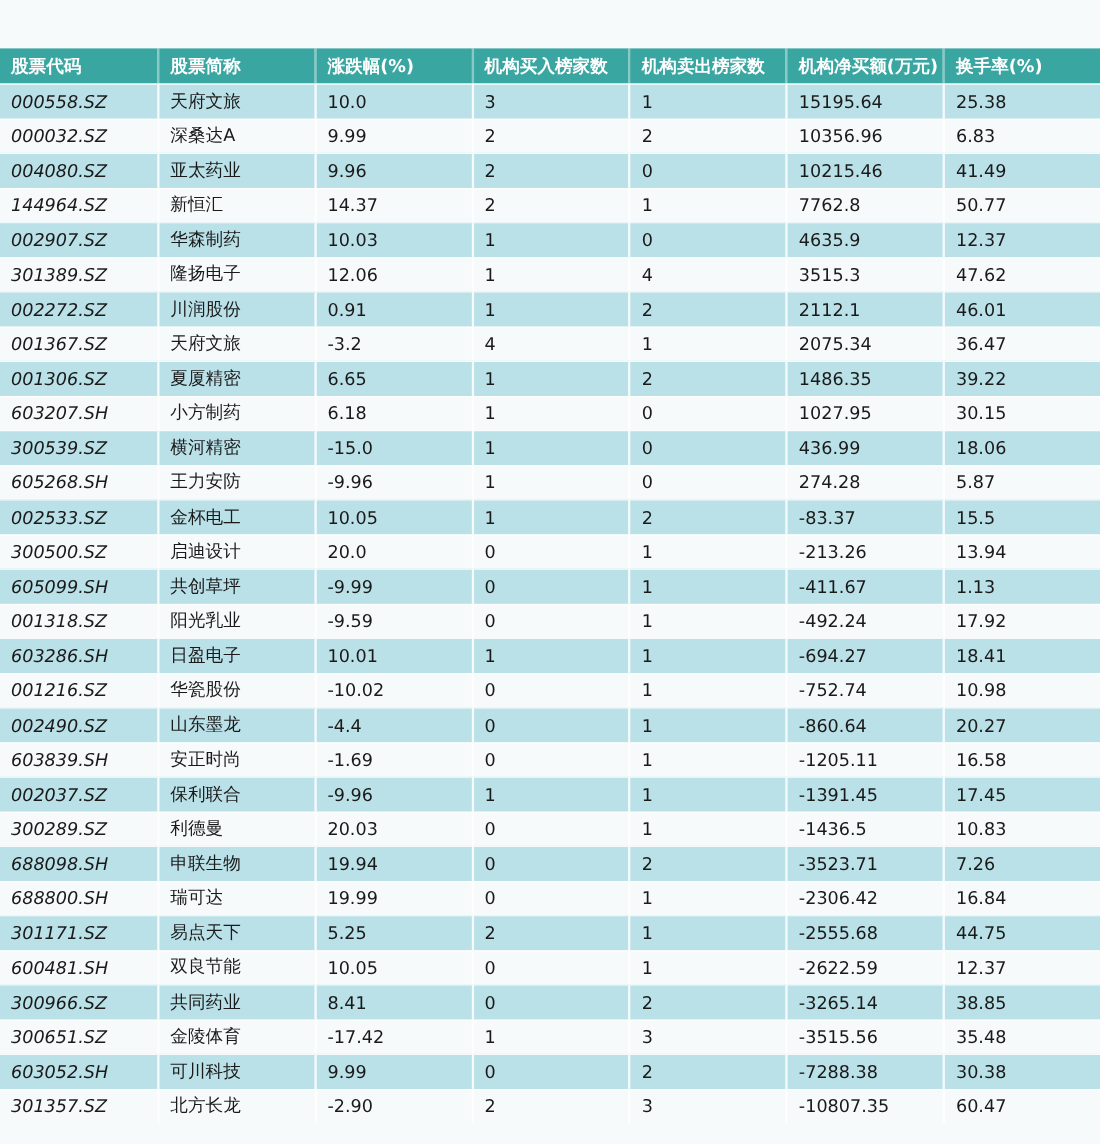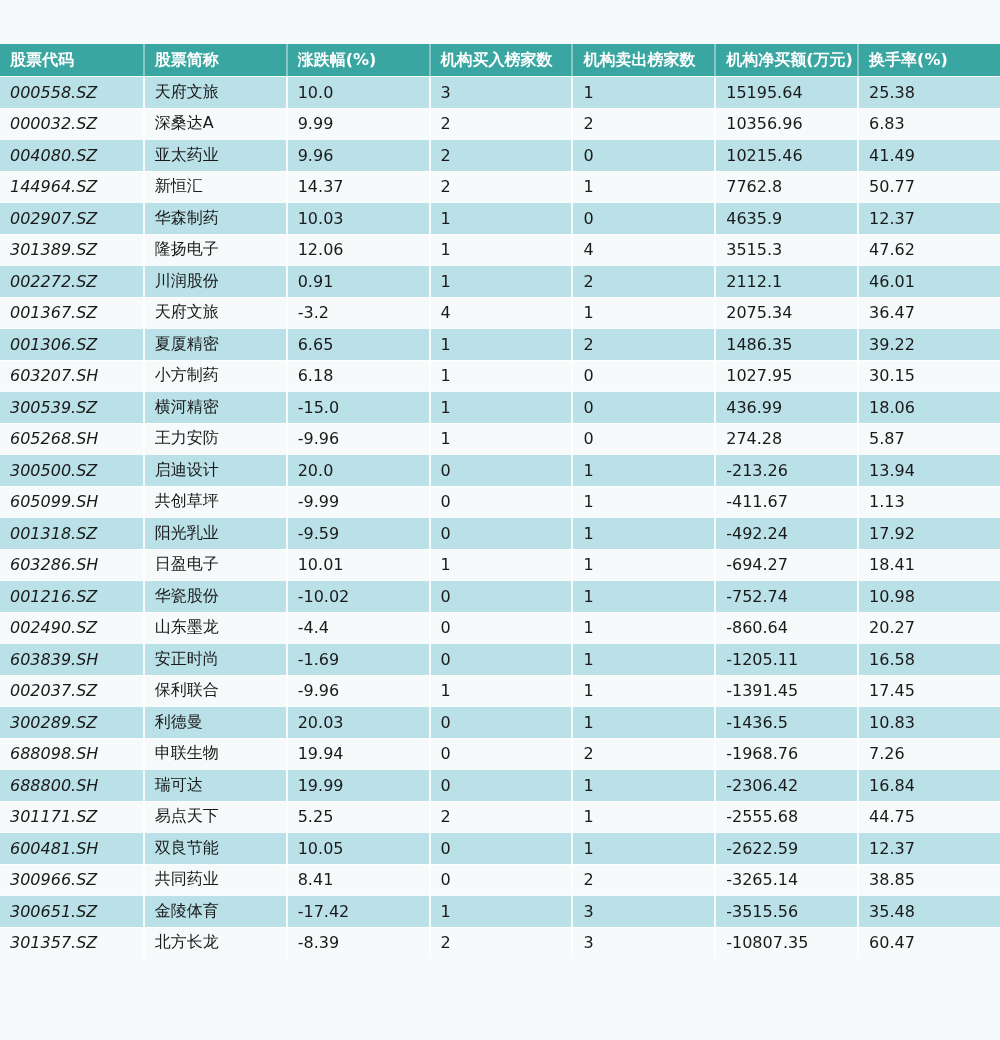--- a/index.html
+++ b/index.html
@@ -179,20 +179,29 @@
       <tr>
         <td>605268.SH</td>
         <td>王力安防</td>
         <td>-9.96</td>
         <td>1</td>
         <td>0</td>
         <td>274.28</td>
         <td>5.87</td>
       </tr>
       <tr>
+        <td>002533.SZ</td>
+        <td>金杯电工</td>
+        <td>10.05</td>
+        <td>1</td>
+        <td>2</td>
+        <td>-83.37</td>
+        <td>15.5</td>
+      </tr>
+      <tr>
         <td>300500.SZ</td>
         <td>启迪设计</td>
         <td>20.0</td>
         <td>0</td>
         <td>1</td>
         <td>-213.26</td>
         <td>13.94</td>
       </tr>
       <tr>
         <td>605099.SH</td>
@@ -265,21 +274,21 @@
         <td>1</td>
         <td>-1436.5</td>
         <td>10.83</td>
       </tr>
       <tr>
         <td>688098.SH</td>
         <td>申联生物</td>
         <td>19.94</td>
         <td>0</td>
         <td>2</td>
-        <td>-1968.76</td>
+        <td>-3523.71</td>
         <td>7.26</td>
       </tr>
       <tr>
         <td>688800.SH</td>
         <td>瑞可达</td>
         <td>19.99</td>
         <td>0</td>
         <td>1</td>
         <td>-2306.42</td>
         <td>16.84</td>
@@ -314,22 +323,31 @@
       <tr>
         <td>300651.SZ</td>
         <td>金陵体育</td>
         <td>-17.42</td>
         <td>1</td>
         <td>3</td>
         <td>-3515.56</td>
         <td>35.48</td>
       </tr>
       <tr>
+        <td>603052.SH</td>
+        <td>可川科技</td>
+        <td>9.99</td>
+        <td>0</td>
+        <td>2</td>
+        <td>-7288.38</td>
+        <td>30.38</td>
+      </tr>
+      <tr>
         <td>301357.SZ</td>
         <td>北方长龙</td>
-        <td>-8.39</td>
+        <td>-2.90</td>
         <td>2</td>
         <td>3</td>
         <td>-10807.35</td>
         <td>60.47</td>
       </tr>
     </tbody>
 </table>
 
 </body></html>

